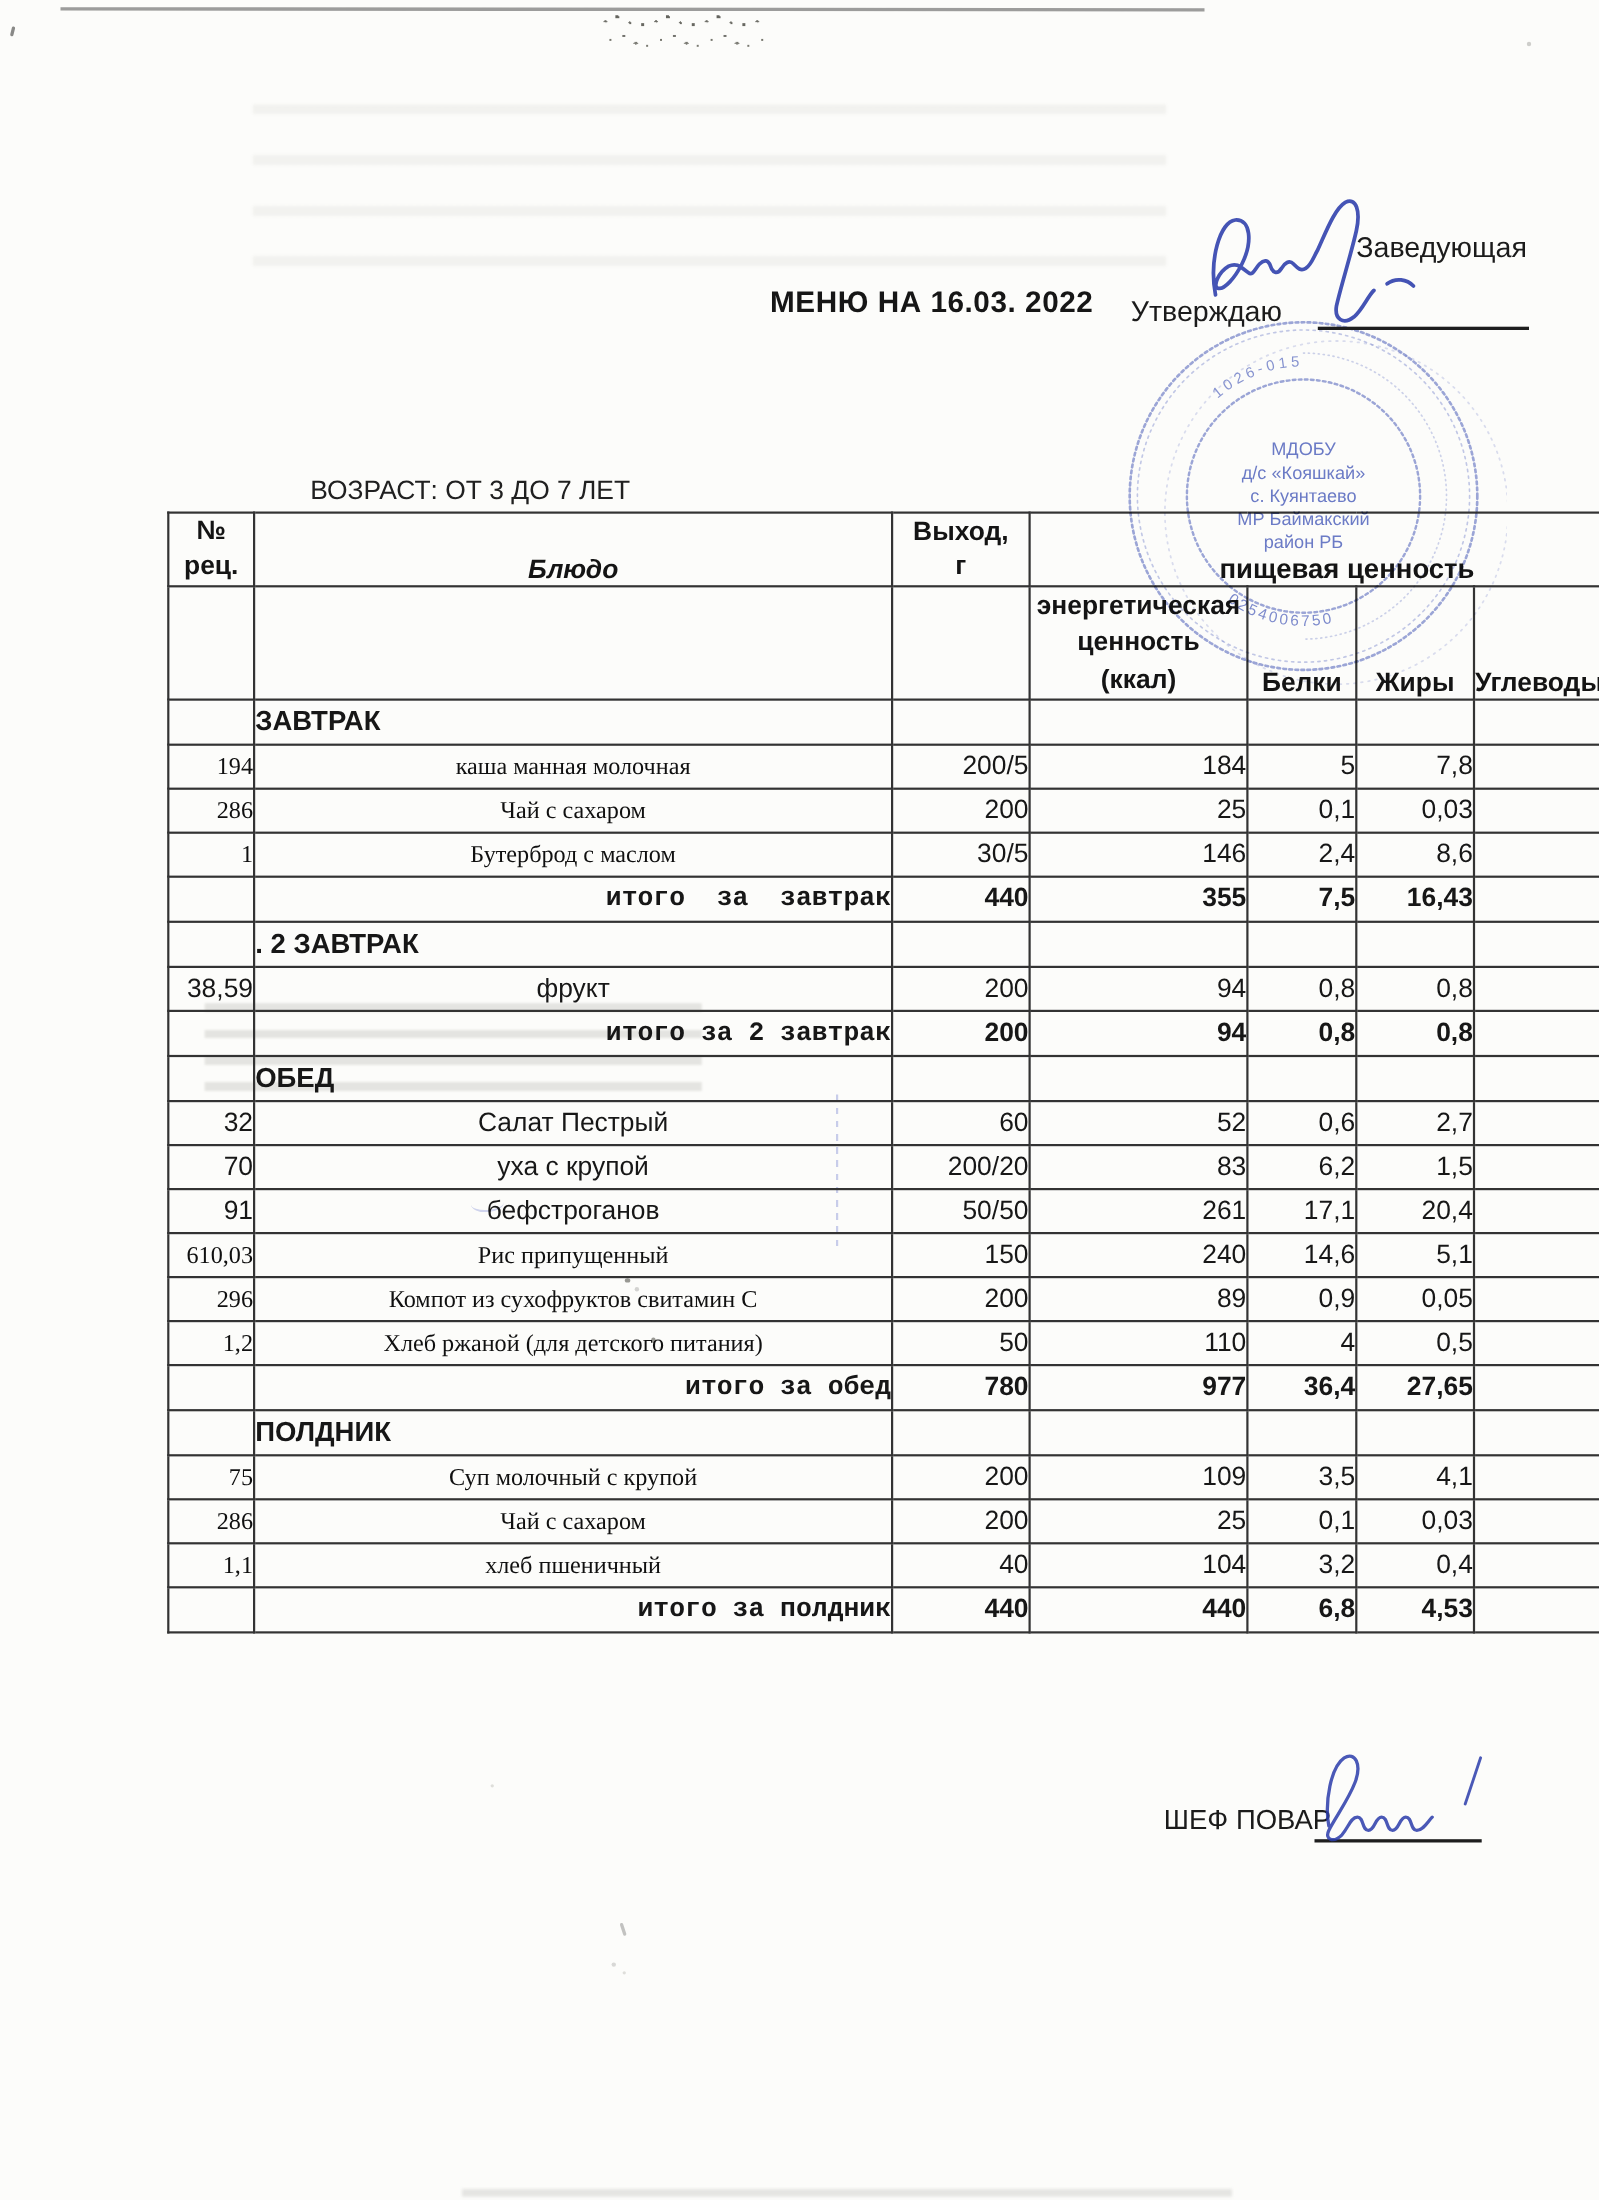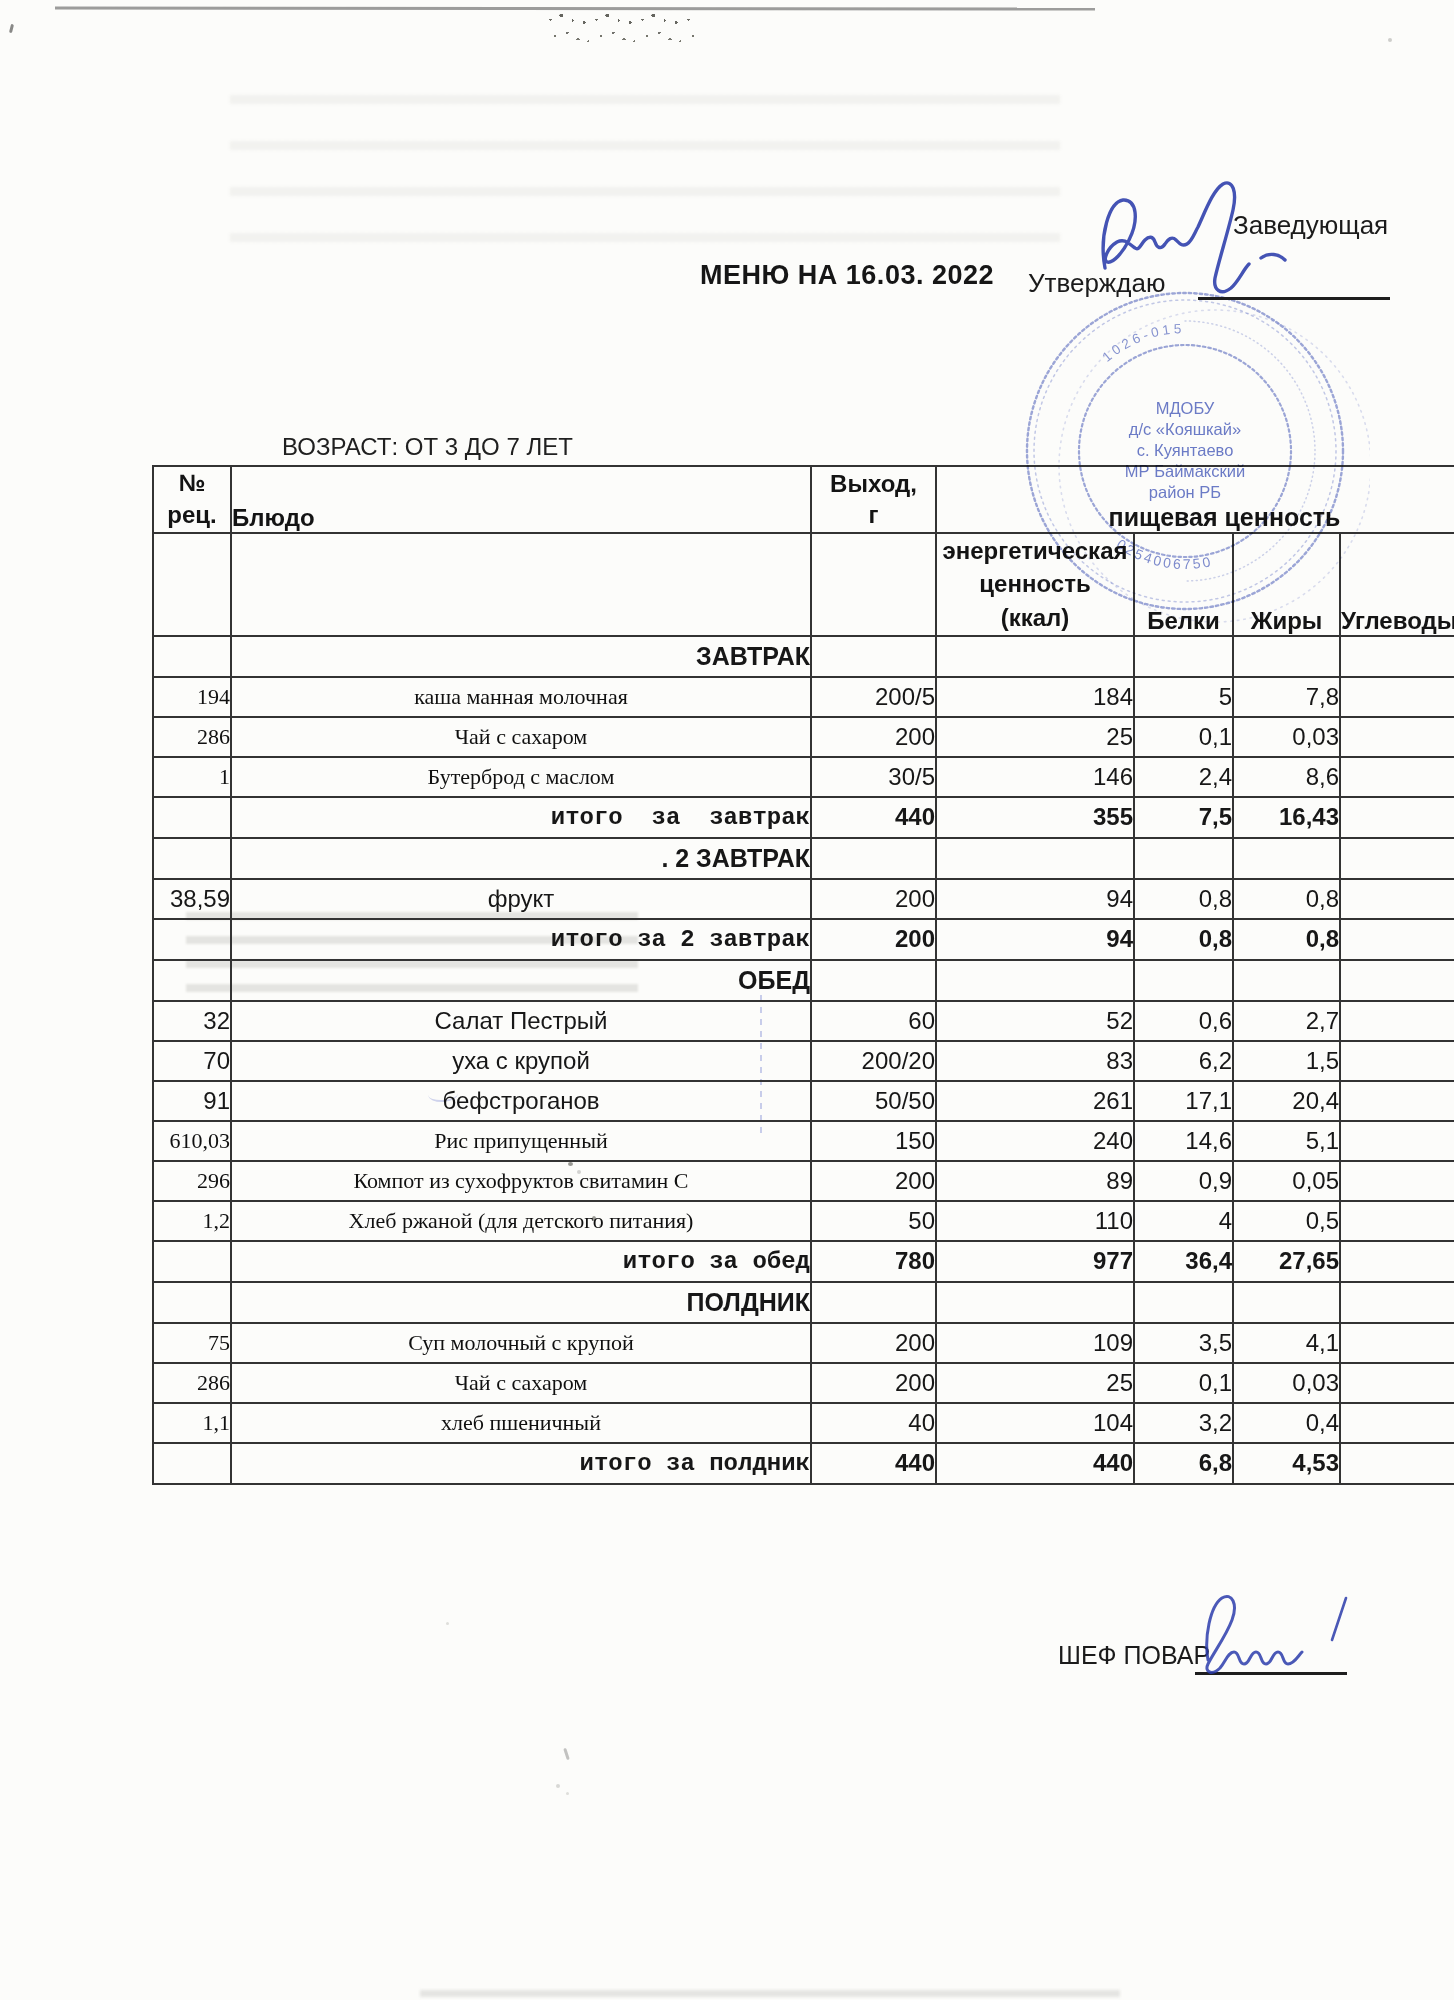--- a/index.html
+++ b/index.html
@@ -40,33 +40,33 @@
   .age-line{left:282px;top:433px;font-size:24px;color:#202020;}
 
   
   table.menu{position:absolute;left:152px;top:465px;width:1360px;border-collapse:collapse;
              table-layout:fixed;z-index:1;}
   table.menu th,table.menu td{border:2px solid #333;padding:0;overflow:hidden;}
   thead th{font-weight:bold;font-size:24px;color:#141414;}
   thead tr.h1{height:63px;}
   thead tr.h2{height:102px;}
   .h-rec{vertical-align:middle;white-space:pre-line;line-height:1.35;text-align:center;}
-  .h-dish{vertical-align:bottom;padding-bottom:6px;text-align:left;}
+  .h-dish{vertical-align:bottom;padding-bottom:6px;text-align:center;font-style:italic;}
   .h-out{vertical-align:middle;white-space:pre-line;line-height:1.3;text-align:center;}
   .h-nutr{vertical-align:bottom;padding-bottom:4px;text-align:center;font-size:25px;}
   .h-energy{vertical-align:bottom;padding-bottom:5px;white-space:pre-line;line-height:1.4;text-align:center;}
   .h-prot,.h-fat{vertical-align:bottom;padding-bottom:6px;text-align:center;margin-left:41px;}
   .h-carb{vertical-align:bottom;padding-bottom:6px;text-align:left;padding-left:8px;}
 
   tbody td{font-size:24px;vertical-align:middle;color:#171717;}
   tr.section{height:41px;}
   tr.dish{height:40px;}
   tr.total{height:41px;}
   tr.total td{font-weight:bold;}
-  .sec-label{font-weight:bold;font-size:25px;text-align:right;white-space:pre;}
+  .sec-label{font-weight:bold;font-size:25px;text-align:left;white-space:pre;}
   .total-label{font-weight:bold;font-size:24px;text-align:right;padding-right:10px;white-space:pre;font-family:Liberation Mono, monospace;}
   .dish-name{text-align:center;padding-left:8px;white-space:pre;}
   tr.serif .dish-name,tr.serif .c-rec{font-family:"Liberation Serif",serif;font-size:22px;color:#101010;}
   .c-rec{text-align:right;padding-right:10px;}
   .c-out{text-align:right;padding-right:30px;}
   .c-kcal{text-align:right;padding-right:36px;}
   .c-prot{text-align:right;padding-right:26px;}
   .c-fat{text-align:right;padding-right:28px;}
   .c-carb{text-align:right;padding-right:82px;}
 

